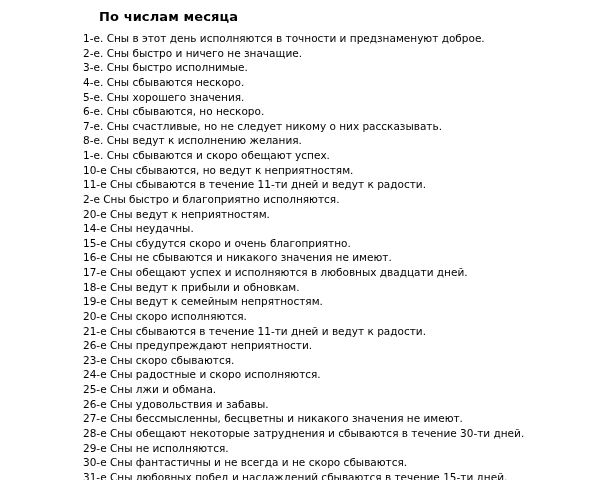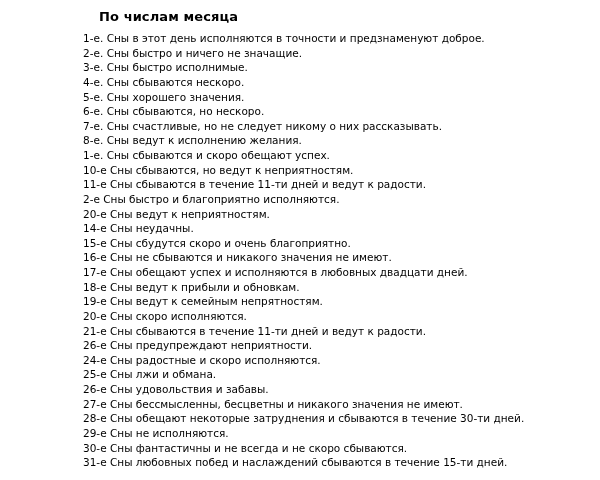--- a/index.html
+++ b/index.html
@@ -89,20 +89,21 @@
       <li class="entry single-line"><span class="num">20-е</span> <span class="txt">Сны ведут к неприятностям.</span></li>
       <li class="entry single-line"><span class="num">14-е</span> <span class="txt">Сны неудачны.</span></li>
       <li class="entry single-line"><span class="num">15-е</span> <span class="txt">Сны сбудутся скоро и очень благоприятно.</span></li>
       <li class="entry single-line"><span class="num">16-е</span> <span class="txt">Сны не сбываются и никакого значения не имеют.</span></li>
       <li class="entry single-line"><span class="num">17-е</span> <span class="txt">Сны обещают успех и исполняются в любовных двадцати дней.</span></li>
       <li class="entry single-line"><span class="num">18-е</span> <span class="txt">Сны ведут к прибыли и обновкам.</span></li>
       <li class="entry single-line"><span class="num">19-е</span> <span class="txt">Сны ведут к семейным непрятностям.</span></li>
       <li class="entry single-line"><span class="num">20-е</span> <span class="txt">Сны скоро исполняются.</span></li>
       <li class="entry single-line"><span class="num">21-е</span> <span class="txt">Сны сбываются в течение 11-ти дней и ведут к радости.</span></li>
       <li class="entry single-line"><span class="num">26-е</span> <span class="txt">Сны предупреждают неприятности.</span></li>
+      <li class="entry single-line"><span class="num">23-е</span> <span class="txt">Сны скоро сбываются.</span></li>
       <li class="entry single-line"><span class="num">24-е</span> <span class="txt">Сны радостные и скоро исполняются.</span></li>
       <li class="entry single-line"><span class="num">25-е</span> <span class="txt">Сны лжи и обмана.</span></li>
       <li class="entry single-line"><span class="num">26-е</span> <span class="txt">Сны удовольствия и забавы.</span></li>
       <li class="entry single-line"><span class="num">27-е</span> <span class="txt">Сны бессмысленны, бесцветны и никакого значения не имеют.</span></li>
       <li class="entry single-line"><span class="num">28-е</span> <span class="txt">Сны обещают некоторые затруднения и сбываются в течение 30-ти дней.</span></li>
       <li class="entry single-line"><span class="num">29-е</span> <span class="txt">Сны не исполняются.</span></li>
       <li class="entry single-line"><span class="num">30-е</span> <span class="txt">Сны фантастичны и не всегда и не скоро сбываются.</span></li>
       <li class="entry single-line"><span class="num">31-е</span> <span class="txt">Сны любовных побед и наслаждений сбываются в течение 15-ти дней.</span></li>
     </ul>
 

